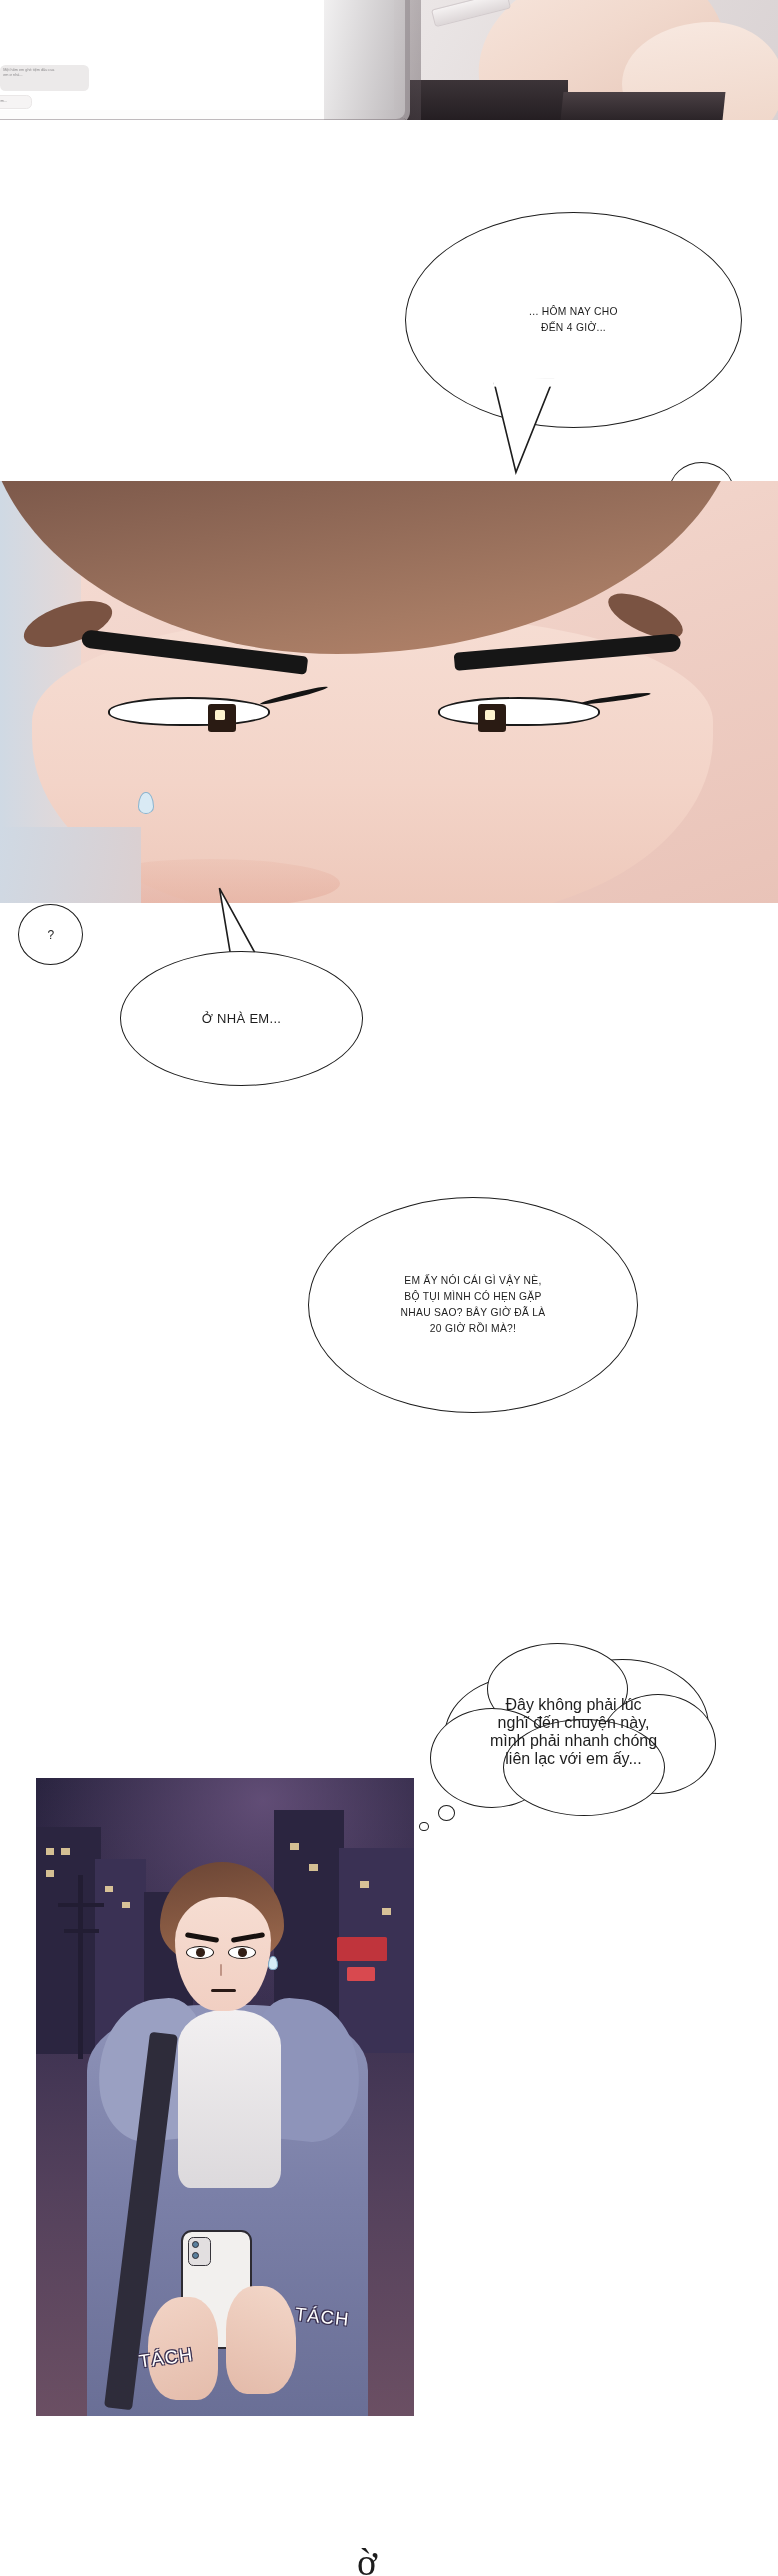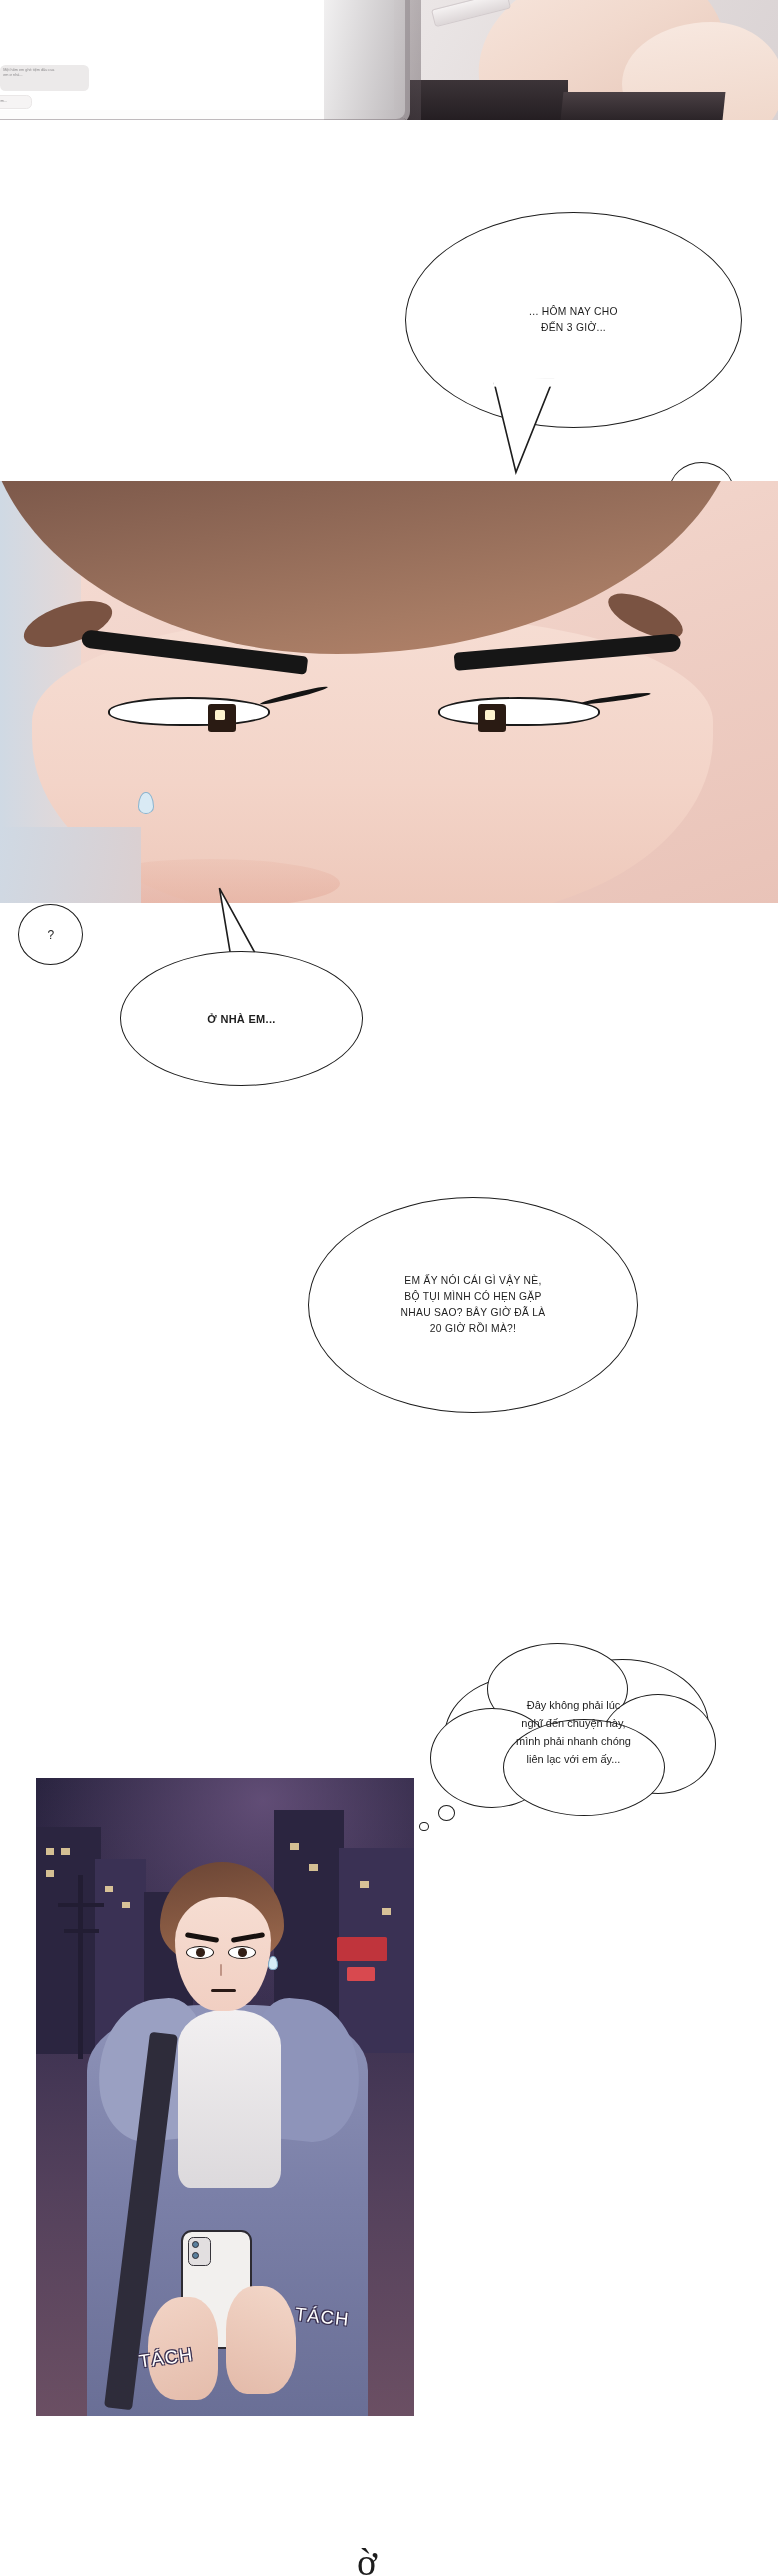--- a/index.html
+++ b/index.html
@@ -193,21 +193,21 @@
   }
   #bubble-q2 .btxt { font-size: 12px; }
   
   #bubble-2 {
     left: 120px;
     top: 951px;
     width: 243px;
     height: 135px;
     border-radius: 50%;
   }
-  #bubble-2 .btxt { font-size: 11px; font-weight: bold; }
+  #bubble-2 .btxt { font-size: 13px; }
   #bubble-2-tail {
     position: absolute;
     left: 216px;
     top: 886px;
     width: 49px;
     height: 81px;
   }
   
   #bubble-3 {
     left: 308px;
@@ -227,21 +227,21 @@
   #cloud .cloud-txt {
     position: absolute;
     left: 0;
     top: 0;
     width: 303px;
     height: 178px;
     display: flex;
     align-items: center;
     justify-content: center;
     text-align: center;
-    font-size: 11px;
+    font-size: 16px;
     line-height: 18px;
     color: #1d1d1d;
     white-space: pre-line;
     z-index: 5;
   }
   .cloud-lobe {
     position: absolute;
     background: #ffffff;
     border: 1.6px solid #1d1d1d;
     border-radius: 50%;
@@ -612,21 +612,21 @@
         <div class="chat-bubble-out" style="left:9.7px; top:387px; width:42px; height:12px;">
           <div class="chat-mini-text">Ừa em...</div>
         </div>
       </div>
     </div>
     <div class="tablet-shadow-right"></div>
   </div>
 
   <div class="bubble bubble-oval" id="bubble-1">
     <div class="btxt">... HÔM NAY CHO
-ĐẾN 3 GIỜ...</div>
+ĐẾN 4 GIỜ...</div>
   </div>
   <svg id="bubble-1-tail" viewBox="0 0 130 180">
     <polygon points="10,10 120,0 50,175" fill="#ffffff" stroke="#1d1d1d" stroke-width="3"></polygon>
     <rect x="8" y="0" width="115" height="16" fill="#ffffff"></rect>
   </svg>
 
   <div class="bubble bubble-oval" id="bubble-q1">
     <div class="btxt">?</div>
   </div>
   <svg id="bubble-q1-tail" viewBox="0 0 60 70">

